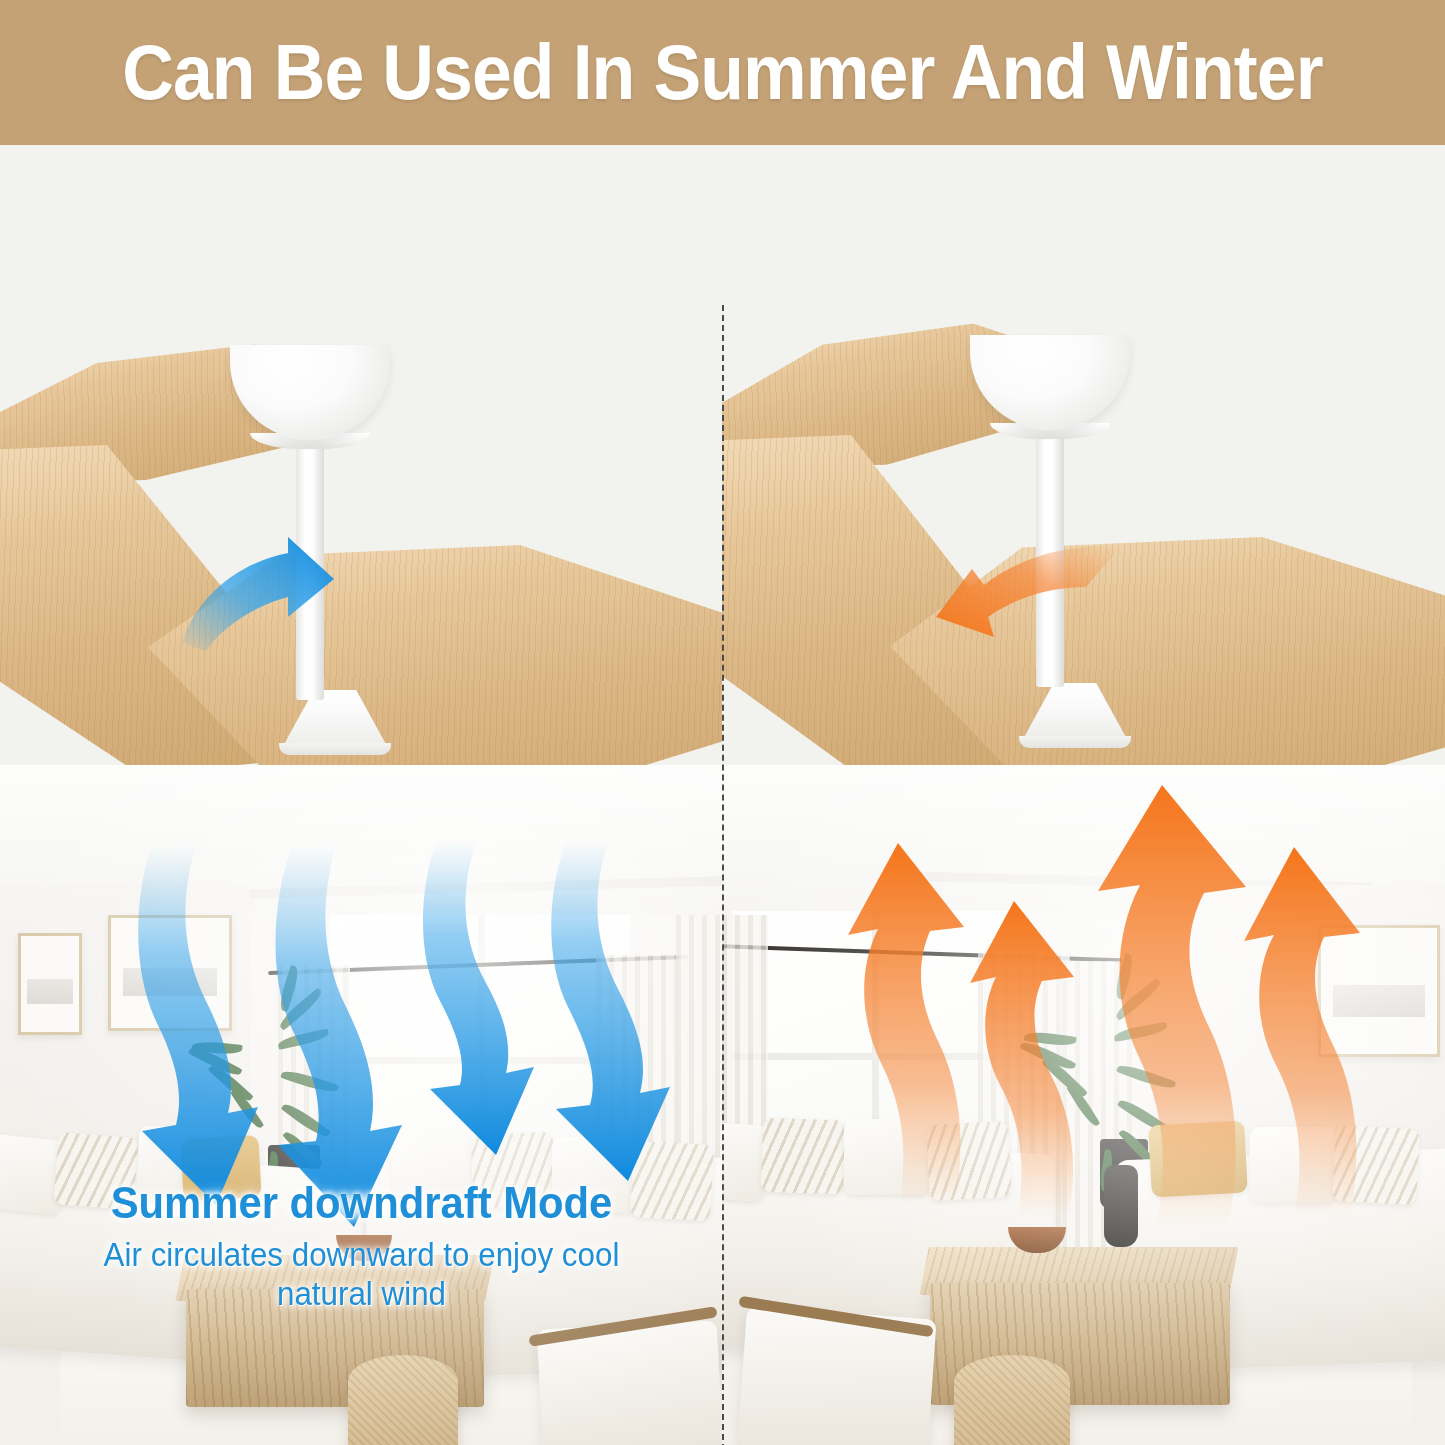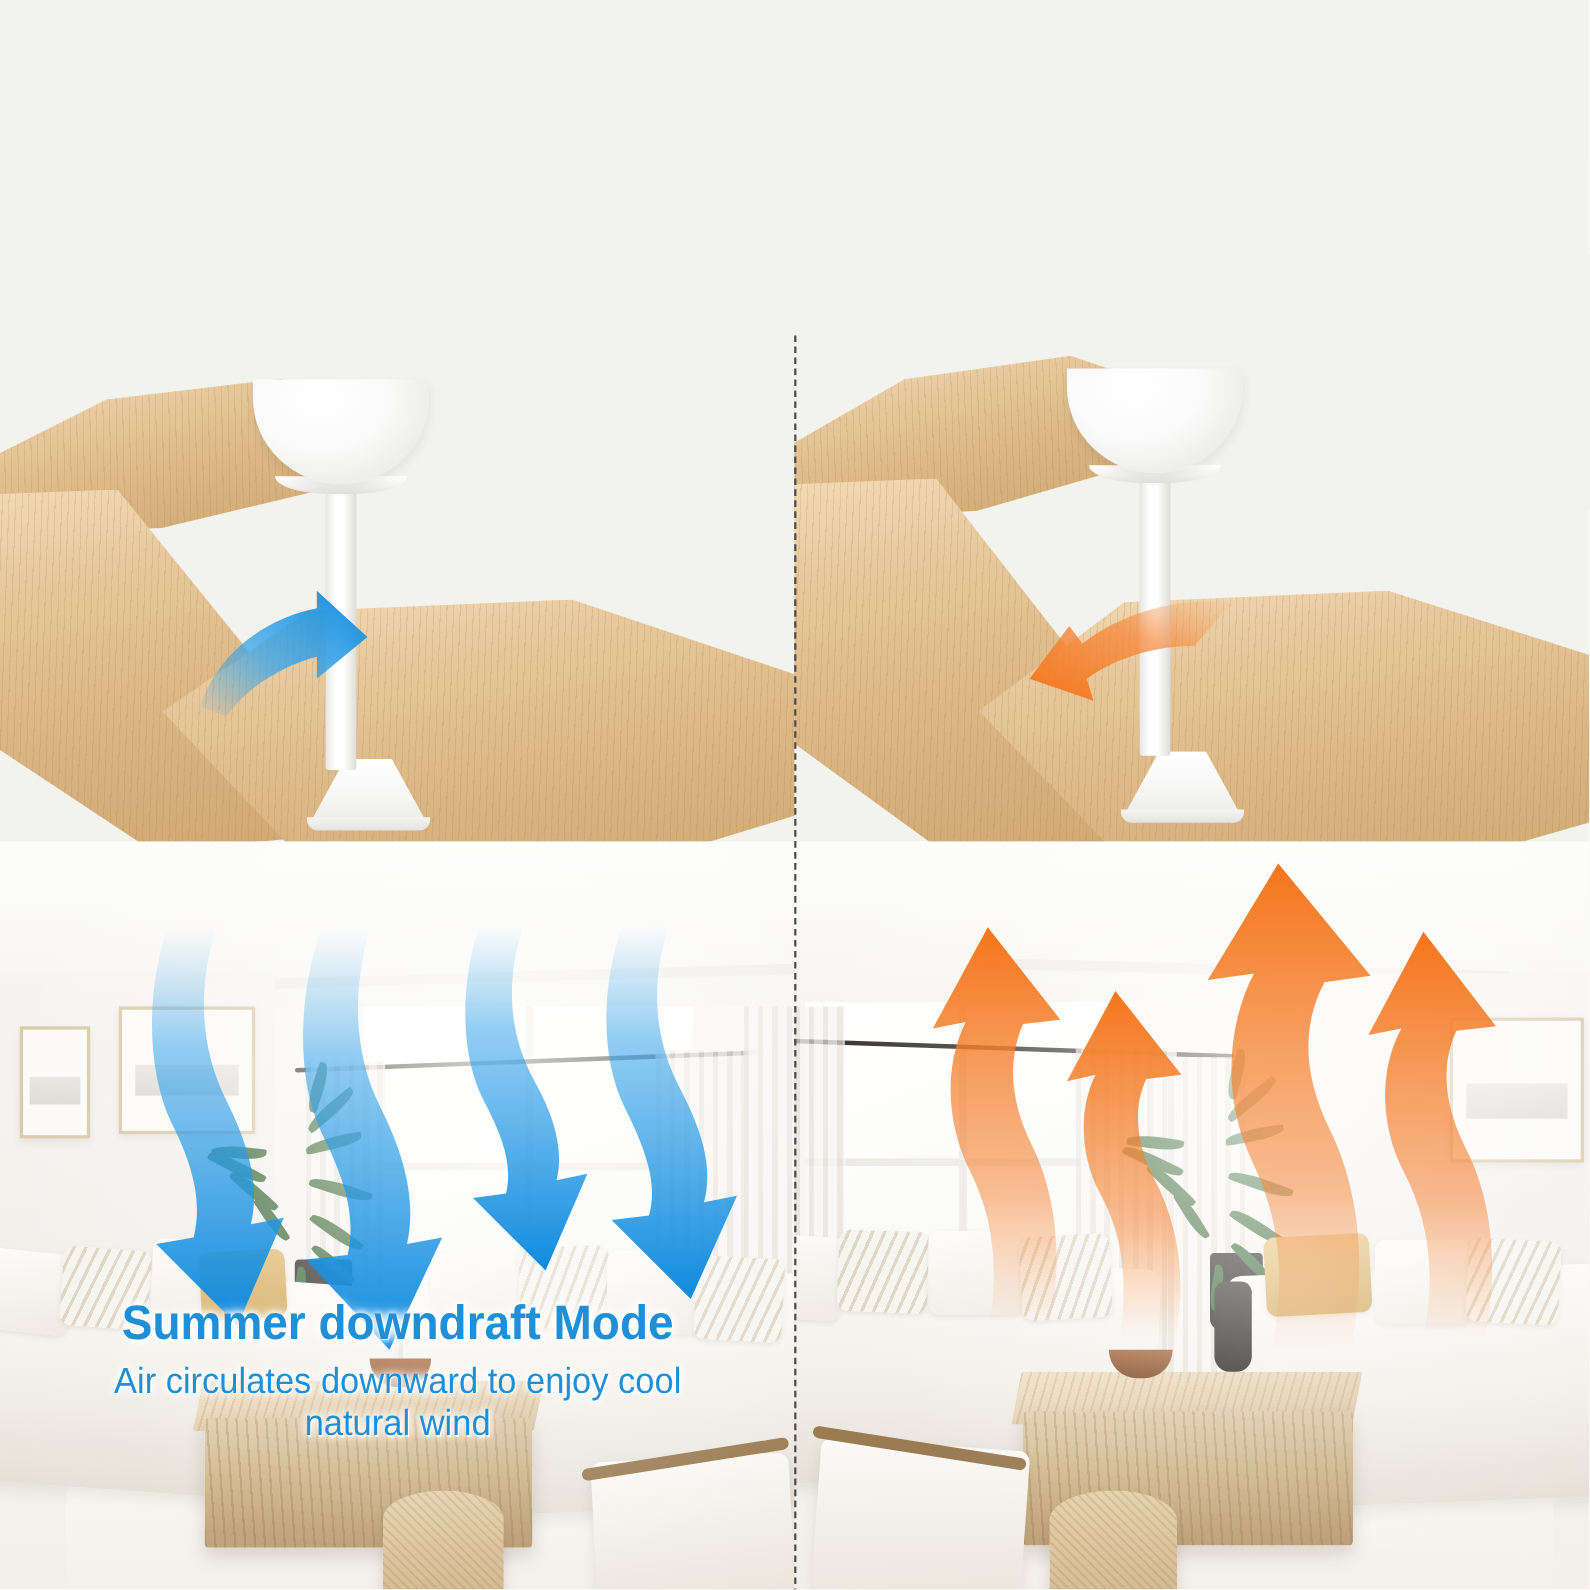--- a/index.html
+++ b/index.html
@@ -218,20 +218,23 @@
     text-shadow:0 0 7px #fff,0 0 7px #fff,0 0 14px #fff,1px 1px 0 rgba(255,255,255,.9);
   }
 
   svg.overlay{position:absolute;left:0;top:0;pointer-events:none;}
 </style>
 </head>
 <body>
 
 <div class="page">
 
+  <div class="header">
+    <div class="header-title">Can Be Used In Summer And Winter</div>
+  </div>
 
   <div class="panels">
 
     <div class="panel left">
 
       <div class="fan-scene">
 
         <div class="blade" style="left:-60px;top:205px;width:420px;height:130px;
                     clip-path:polygon(0% 62%, 38% 8%, 76% 0%, 100% 34%, 92% 74%, 48% 100%, 6% 96%);
                     transform:rotate(-3deg);"></div>

